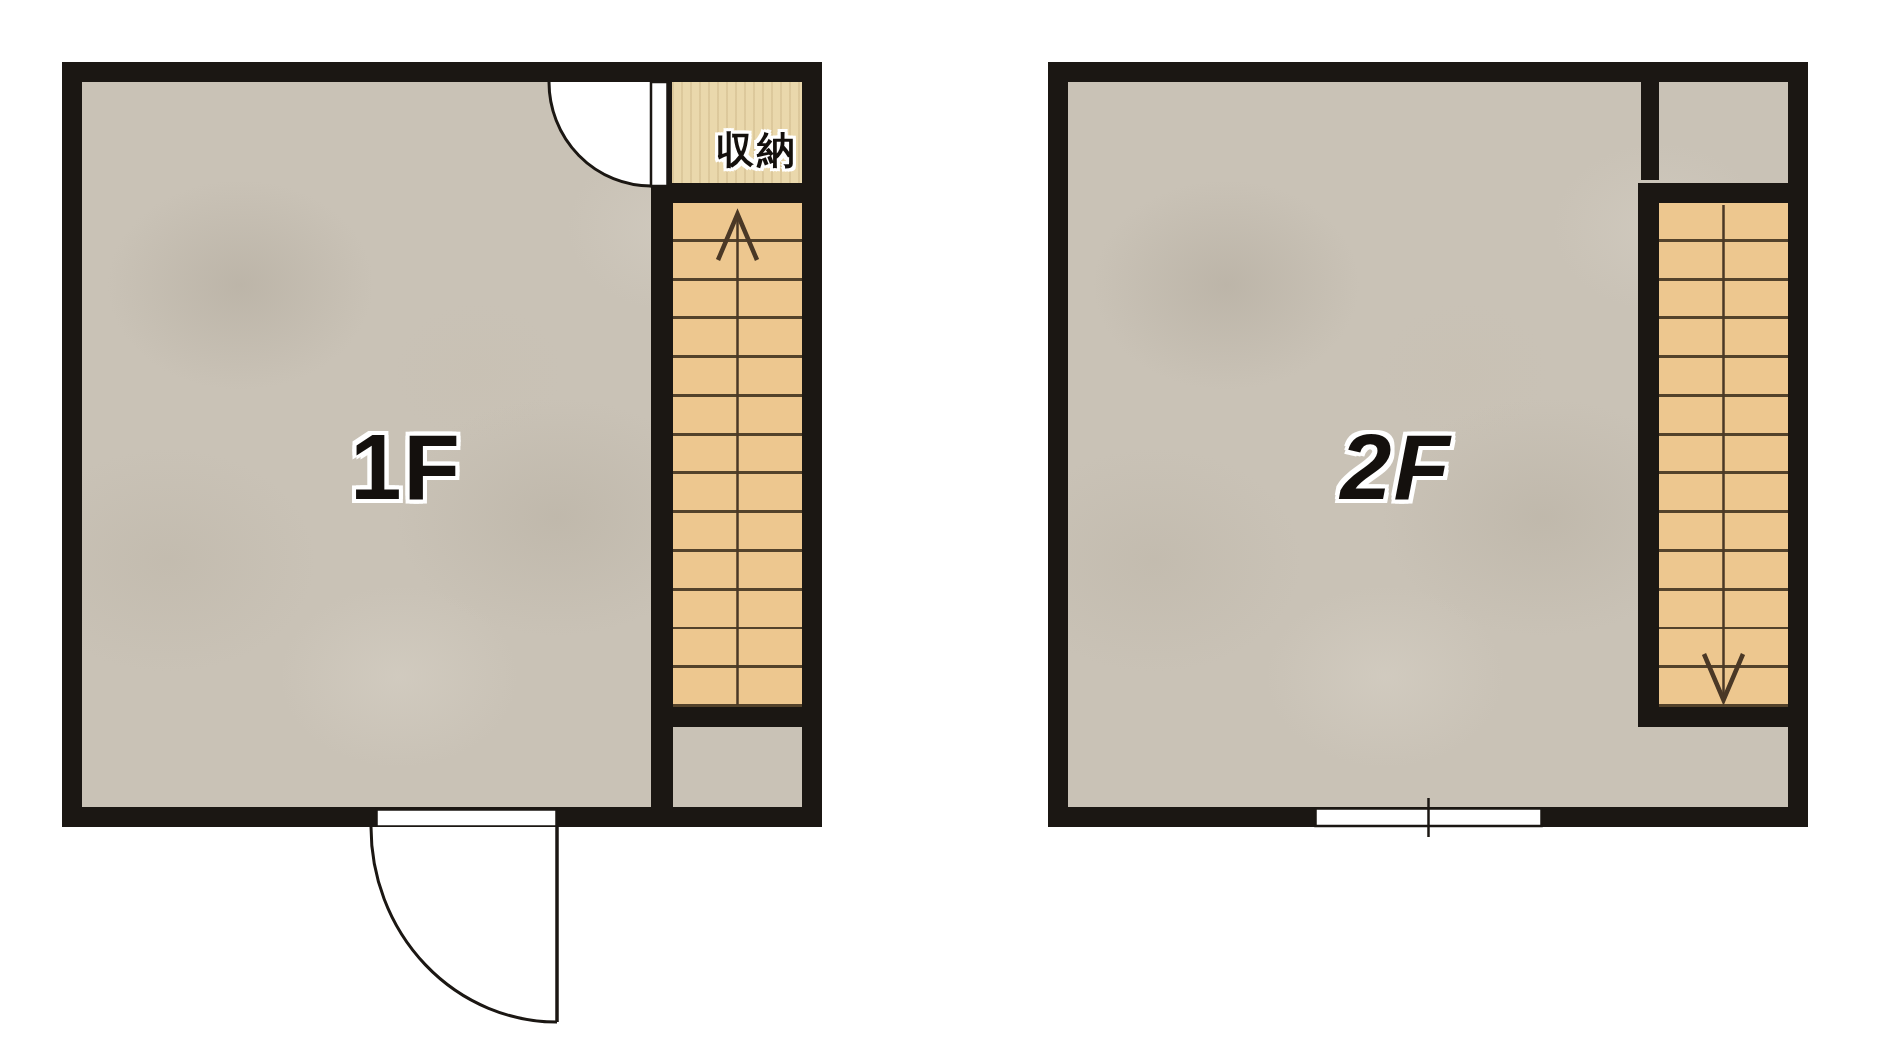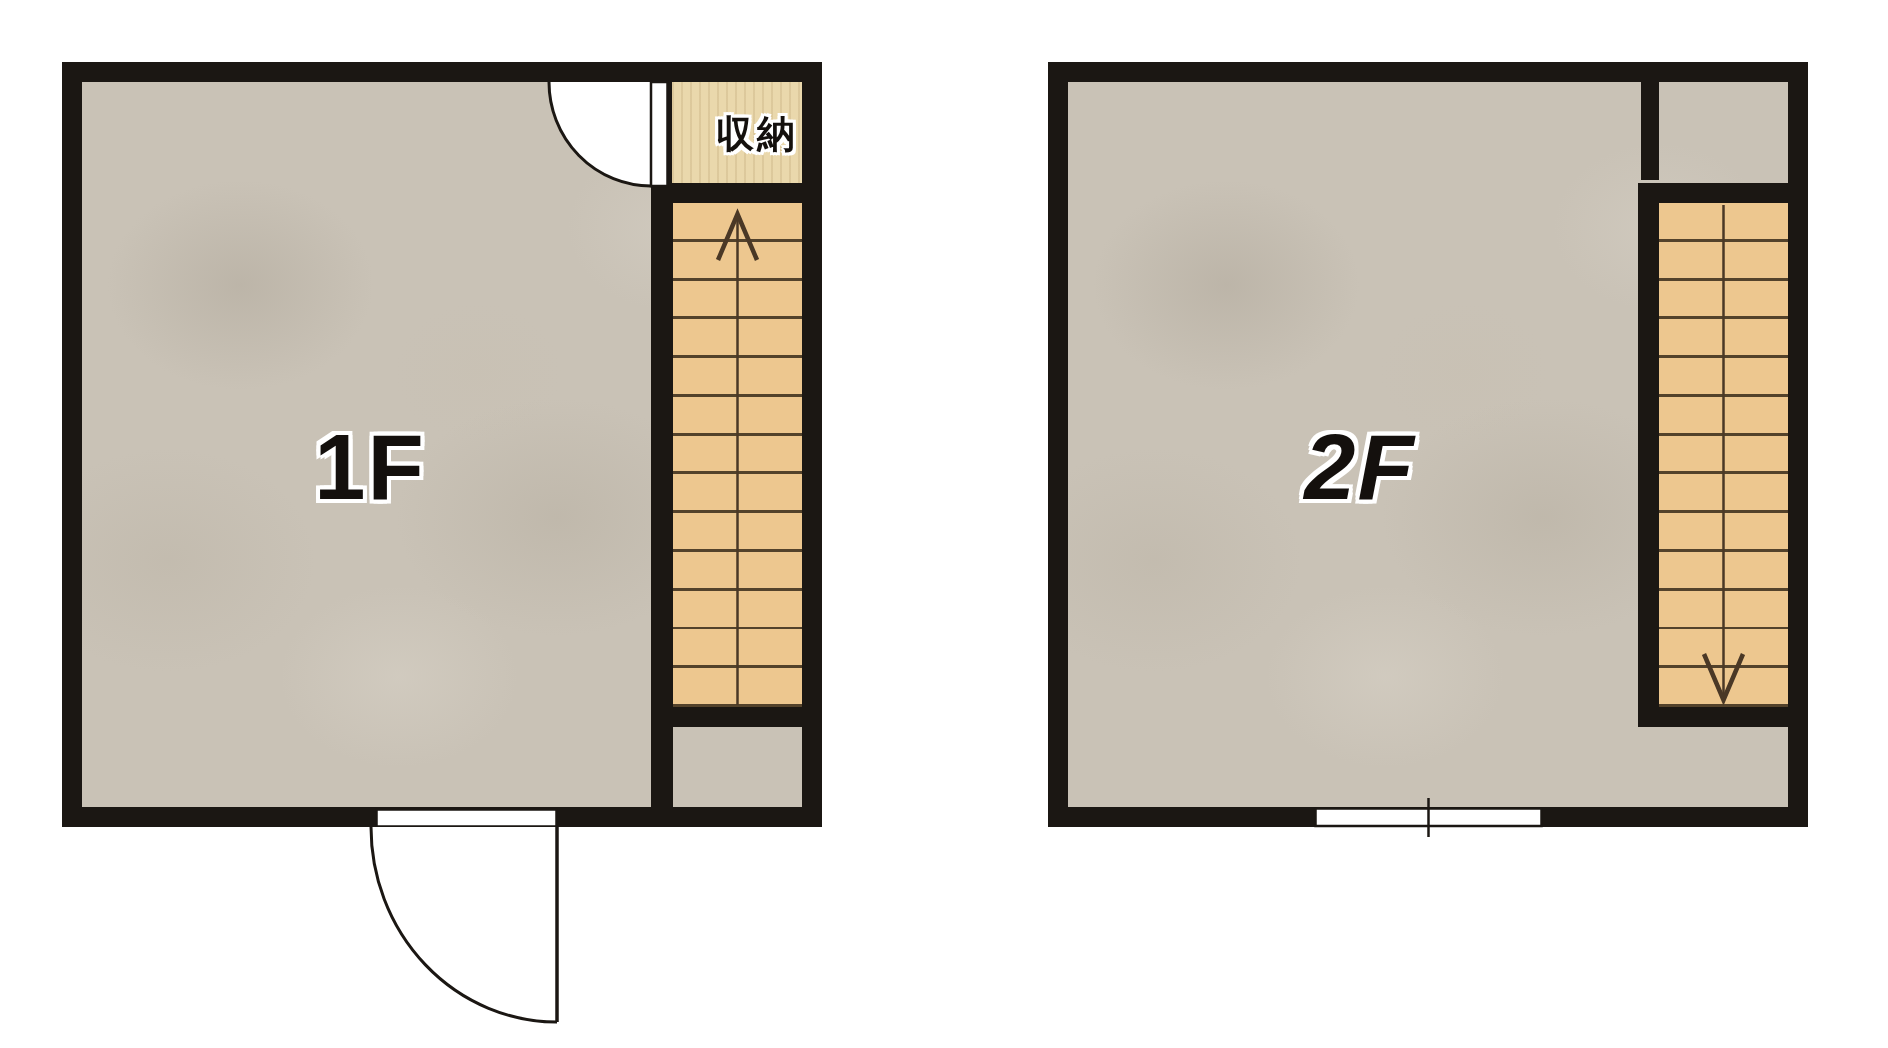--- a/index.html
+++ b/index.html
@@ -17,21 +17,21 @@
       radial-gradient(120px 100px at 55% 40%, rgba(200,192,178,0.45), rgba(200,192,178,0) 70%);}
   .stair{position:absolute;background-color:#edc78f;
     background-image:repeating-linear-gradient(to bottom,
       rgba(0,0,0,0) 0px, rgba(0,0,0,0) 35.8px, #53422b 35.8px, #53422b 38.77px);}
   .storage{position:absolute;background-color:#ead8ac;
     background-image:repeating-linear-gradient(90deg,
       rgba(139,106,55,0.14) 0px, rgba(139,106,55,0.14) 2px, rgba(0,0,0,0) 2px, rgba(0,0,0,0) 9px);}
   .floor-label{position:absolute;transform:translate(-50%,-50%);
     font-weight:700;font-size:92px;letter-spacing:2px;color:#14100d;white-space:nowrap;
     text-shadow:-4px -4px 0 #fff,4px -4px 0 #fff,-4px 4px 0 #fff,4px 4px 0 #fff,
-                -4px 0 0 #fff,4px 0 0 #fff,0 -4px 0 #fff,0 4px 0 #fff;}
+                -4px 0 0 #fff,4px 0 0 #fff,0 -4px 0 #fff,0 4px 0 #fff;margin-left:36px;}
   .storage-label{position:absolute;transform:translate(-50%,-50%);
     font-weight:700;font-size:38px;letter-spacing:3px;color:#14100d;white-space:nowrap;
     text-shadow:-3px -3px 0 #fff,3px -3px 0 #fff,-3px 3px 0 #fff,3px 3px 0 #fff,
                 -3px 0 0 #fff,3px 0 0 #fff,0 -3px 0 #fff,0 3px 0 #fff;}
   .svg-overlay{position:absolute;left:0;top:0;pointer-events:none;overflow:visible;}
 </style>
 </head>
 <body>
 
 <div class="canvas">
@@ -47,21 +47,21 @@
     <div class="storage" style="left:610px;top:20px;width:130px;height:101px;"></div>
     <div class="wall" style="left:606px;top:20px;width:4px;height:101px;"></div>
 
     <div class="wall" style="left:589px;top:121px;width:171px;height:20px;"></div>
     <div class="wall" style="left:589px;top:121px;width:22px;height:624px;"></div>
     <div class="wall" style="left:589px;top:645px;width:171px;height:20px;"></div>
 
     <div class="stair" style="left:611px;top:141px;width:129px;height:504px;"></div>
 
     <div class="floor-label" style="left:308px;top:405px;">1F</div>
-    <div class="storage-label" style="left:675px;top:72px;padding-left:40px;">収納</div>
+    <div class="storage-label" style="left:675px;top:88px;padding-left:40px;">収納</div>
 
     <svg class="svg-overlay" width="760" height="990" viewBox="0 0 760 990">
 
       <path d="M 589,20 L 487,20 A 102 104 0 0 0 589,124 Z" fill="#ffffff"></path>
       <path d="M 487,20 A 102 104 0 0 0 589,124" fill="none" stroke="#1b1713" stroke-width="3"></path>
       <rect x="589" y="20" width="16.5" height="104" fill="#ffffff" stroke="#1b1713" stroke-width="2.5"></rect>
 
       <rect x="314.5" y="747.5" width="180" height="17" fill="#ffffff" stroke="#1b1713" stroke-width="2.5"></rect>
       <path d="M 495,765 L 309,765 A 186 195 0 0 0 495,960 Z" fill="#ffffff"></path>
       <path d="M 309,765 A 186 195 0 0 0 495,960" fill="none" stroke="#1b1713" stroke-width="3"></path>

